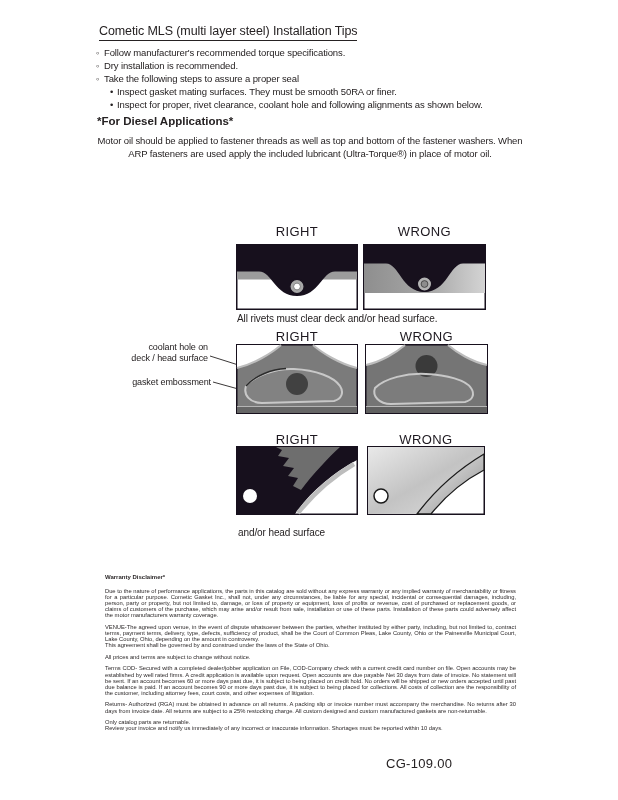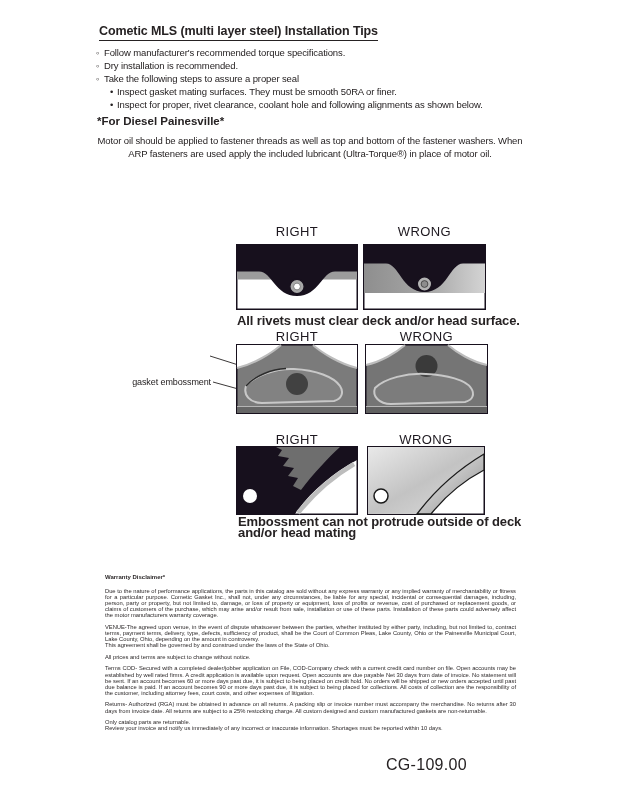--- a/index.html
+++ b/index.html
@@ -7,51 +7,51 @@
   .page {
     position:relative; width:618px; height:800px; margin:0 auto;
     background:#ffffff; color:#262223;
     font-family:"Liberation Sans", sans-serif;
     overflow:hidden;
   }
 
   
   .title {
     position:absolute; left:99px; top:24px;
-    font-size:12.5px; font-weight:bold; letter-spacing:-0.1px;
+    font-size:12.5px; font-weight:normal; letter-spacing:-0.1px;
     border-bottom:1.5px solid #262223; padding-bottom:2px;
   }
   .bullets { position:absolute; left:96px; top:46px; width:448px;
     font-size:9.5px; line-height:13px; letter-spacing:-0.12px; }
   .b-row { display:flex; }
   .b-glyph { width:8px; flex:0 0 8px; }
   .b-sub { padding-left:14px; }
   .b-sub .b-glyph { width:7px; flex:0 0 7px; }
 
   .diesel-h { position:absolute; left:97px; top:115px; font-size:11.5px; font-weight:bold; }
   .para { position:absolute; left:96px; width:428px; font-size:9.5px; line-height:13px; letter-spacing:-0.12px; }
   .p1 { top:134px;text-align:center; }
   .p2 { top:163px; }
   .p-note { top:205px; }
 
   
   .dg-label { position:absolute; font-size:13px; letter-spacing:0.4px; text-align:center; color:#1d181f; }
   .dg-box { position:absolute; line-height:0; }
   .dg-box svg { display:block; }
-  .dg-caption { position:absolute; font-size:13px; letter-spacing:-0.1px; color:#262223;font-weight:bold; }
+  .dg-caption { position:absolute; font-size:10px; letter-spacing:-0.1px; color:#262223; }
   .ann { position:absolute; font-size:9px; line-height:10.5px; text-align:right; letter-spacing:-0.1px; }
   .leader { position:absolute; pointer-events:none; }
 
   
   .warranty { position:absolute; left:105px; top:574px; width:411px; color:#2e2a2b; }
   .warranty h3 { font-size:6px; font-weight:bold; margin-bottom:8px; }
   .wp { font-size:5.8px; line-height:6.1px; letter-spacing:-0.02px;
         text-align:justify; white-space:pre-line; margin-bottom:5.5px; }
 
-  .part-code { position:absolute; left:386px; top:756px; font-size:16px; letter-spacing:0.3px; color:#262223; }
+  .part-code { position:absolute; left:386px; top:756px; font-size:13px; letter-spacing:0.3px; color:#262223; }
 </style>
 </head>
 <body>
 
 <div class="page">
 
   <h1 class="title">Cometic MLS (multi layer steel) Installation Tips</h1>
 
   <div class="bullets">
     <div class="b-row">
@@ -69,21 +69,21 @@
     <div class="b-row b-sub">
       <span class="b-glyph">•</span>
       <span>Inspect gasket mating surfaces.  They must be smooth 50RA or finer.</span>
     </div>
     <div class="b-row b-sub">
       <span class="b-glyph">•</span>
       <span>Inspect for proper, rivet clearance, coolant hole and following alignments as shown below.</span>
     </div>
   </div>
 
-  <h2 class="diesel-h">*For Diesel Painesville*</h2>
+  <h2 class="diesel-h">*For Diesel Applications*</h2>
   <p class="para p1">Motor oil should be applied to fastener threads as well as top and bottom of the fastener washers. When ARP fasteners are used apply the included lubricant (Ultra-Torque®) in place of motor oil.</p>
 
   <div class="dg-label" style="left:236px; top:224px; width:122px;">RIGHT</div>
   <div class="dg-label" style="left:363px; top:224px; width:123px;">WRONG</div>
 
   <div class="dg-box" style="left:236px; top:244px;">
     <svg width="122" height="66" viewBox="0 0 122 66">
       <rect x="0.75" y="0.75" width="120.5" height="64.5" fill="#ffffff" stroke="#17101d" stroke-width="1.5"></rect>
       <rect x="1" y="27" width="120" height="8.5" fill="#9c9c9c"></rect>
       <path d="M1,1 H121 V27.5 H99 C86,27.5 83,52 61,52 C39,52 36,27.5 23,27.5 H1 Z" fill="#17101d"></path>
@@ -107,20 +107,24 @@
       <circle cx="61.5" cy="40" r="7.2" fill="#b3b3b3" stroke="#17101d" stroke-width="1.4"></circle>
       <circle cx="61.5" cy="40" r="3.4" fill="#8d8d8d" stroke="#3a3a3a" stroke-width="0.8"></circle>
     </svg>
   </div>
 
   <div class="dg-caption" style="left:237px; top:313px;">All rivets must clear deck and/or head surface.</div>
 
   <div class="dg-label" style="left:236px; top:329px; width:122px;">RIGHT</div>
   <div class="dg-label" style="left:365px; top:329px; width:123px;">WRONG</div>
 
+  <div class="ann" style="left:98px; top:342px; width:110px;">
+    <span>coolant hole on</span><br>
+    <span>deck / head surface</span>
+  </div>
   <div class="ann" style="left:98px; top:377px; width:113px;">gasket embossment</div>
 
   <svg class="leader" style="left:206px; top:348px;" width="92" height="52" viewBox="0 0 92 52">
     <line x1="4" y1="8" x2="86" y2="34" stroke="#262223" stroke-width="0.9"></line>
     <line x1="7" y1="34" x2="54" y2="47" stroke="#262223" stroke-width="0.9"></line>
   </svg>
 
   <div class="dg-box" style="left:236px; top:344px;">
     <svg width="122" height="70" viewBox="0 0 122 70">
       <rect x="0.75" y="0.75" width="120.5" height="68.5" fill="#7b7b7b" stroke="#17101d" stroke-width="1.5"></rect>
@@ -178,22 +182,22 @@
         </linearGradient>
       </defs>
       <rect x="0.75" y="0.75" width="116.5" height="67.5" fill="#ffffff" stroke="#17101d" stroke-width="1.5"></rect>
       <path d="M1,1 H117 V8 C92,23 68,44 50,68 L1,68 Z" fill="url(#g3w)"></path>
       <path d="M117,8 C92,23 68,44 50,68 L64,68 C80,48 98,34 117,24 Z" fill="url(#g3s)" stroke="#1a1a1a" stroke-width="1.3"></path>
       <circle cx="14" cy="50" r="7" fill="#ffffff" stroke="#1a1a1a" stroke-width="1.5"></circle>
     </svg>
   </div>
 
   <div class="dg-caption" style="left:238px; top:516px; line-height:11px;">
-    <span>Embossment can not protrude outside of deck</span><br>
-    <span>and/or head mating</span>
+    <br>
+    <span>and/or head surface</span>
   </div>
 
   <div class="warranty">
     <h3>Warranty Disclaimer*</h3>
     <p class="wp">Due to the nature of performance applications, the parts in this catalog are sold without any express warranty or any implied warranty of merchantability or fitness for a particular purpose.  Cometic Gasket Inc., shall not, under any circumstances, be liable for any special, incidental or consequential damages, including, person, party or property, but not limited to, damage, or loss of property or equipment, loss of profits or revenue, cost of purchased or replacement goods, or claims of customers of the purchase, which may arise and/or result from sale, installation or use of these parts.  Installation of these parts could adversely affect the motor manufacturers warranty coverage.</p>
     <p class="wp">VENUE-The agreed upon venue, in the event of dispute whatsoever between the parties, whether instituted by either party, including, but not limited to, contract terms, payment terms, delivery, type, defects, sufficiency of product, shall be the Court of Common Pleas, Lake County, Ohio or the Painesville Municipal Court, Lake County, Ohio, depending on the amount in controversy.
 This agreement shall be governed by and construed under the laws of the State of Ohio.</p>
     <p class="wp">All prices and terms are subject to change without notice.</p>
     <p class="wp">Terms COD- Secured with a completed dealer/jobber application on File, COD-Company check with a current credit card number on file.  Open accounts may be established by well rated firms.  A credit application is available upon request.  Open accounts are due payable Net 30 days from date of invoice.  No statement will be sent.  If an account becomes 60 or more days past due, it is subject to being placed on credit hold.  No orders will be shipped or new orders accepted until past due balance is paid.  If an account becomes 90 or more days past due, it is subject to being placed for collections.  All costs of collection are the responsibility of the customer, including attorney fees, court costs, and other expenses of litigation.</p>
     <p class="wp">Returns- Authorized (RGA) must be obtained in advance on all returns.  A packing slip or invoice number must accompany the merchandise.  No returns after 30 days from invoice date.  All returns are subject to a 25% restocking charge.  All custom designed and custom manufactured gaskets are non-returnable.</p>

